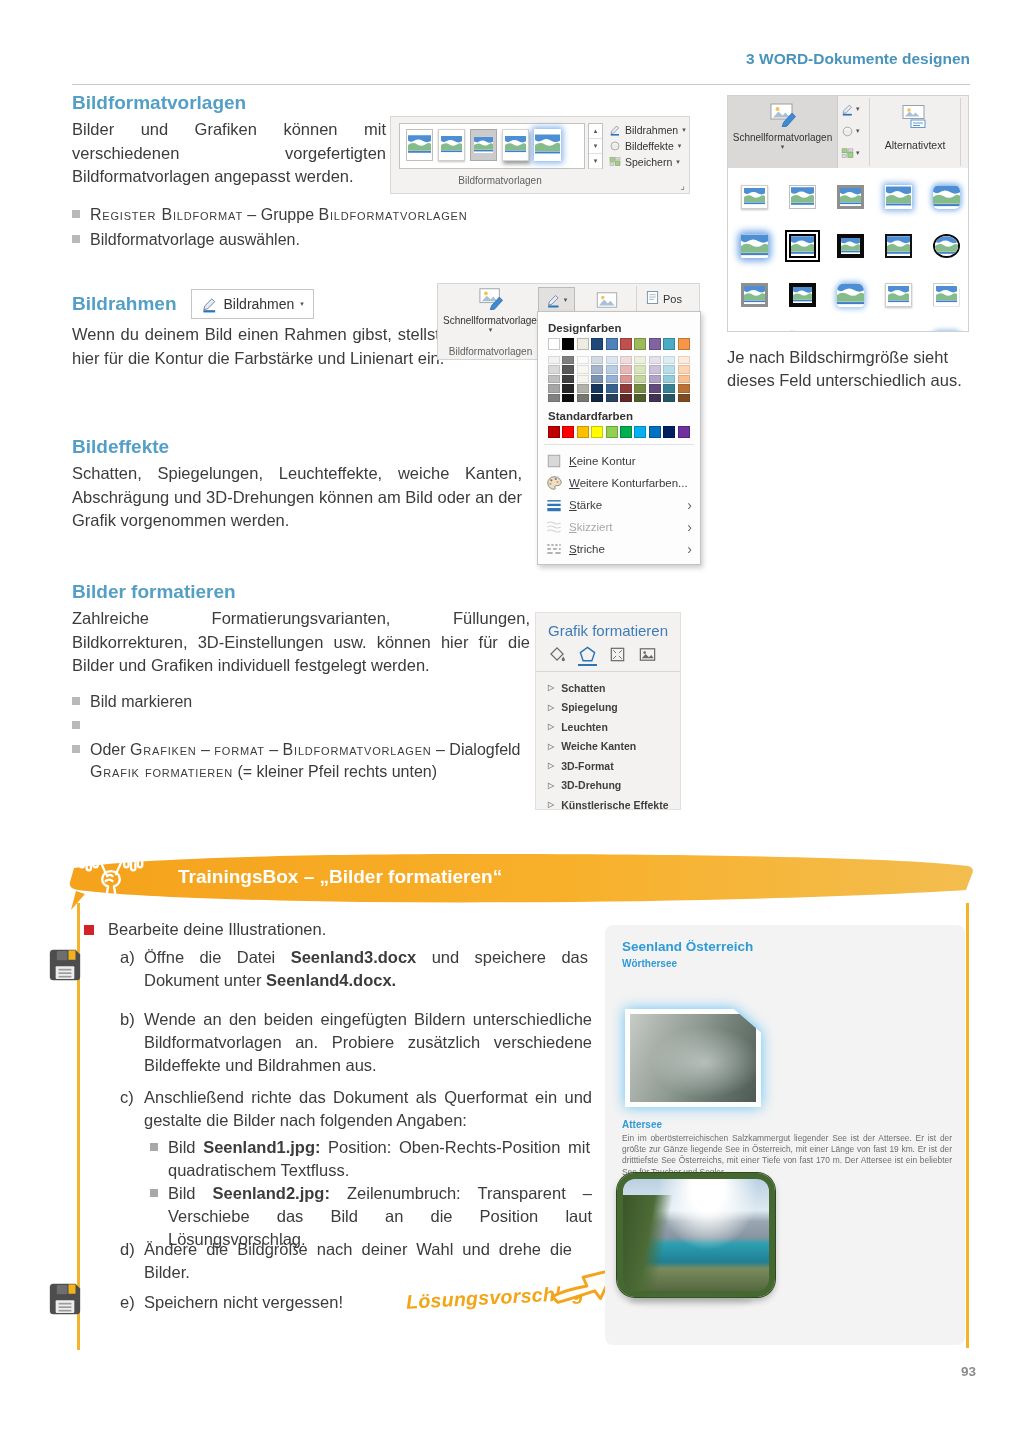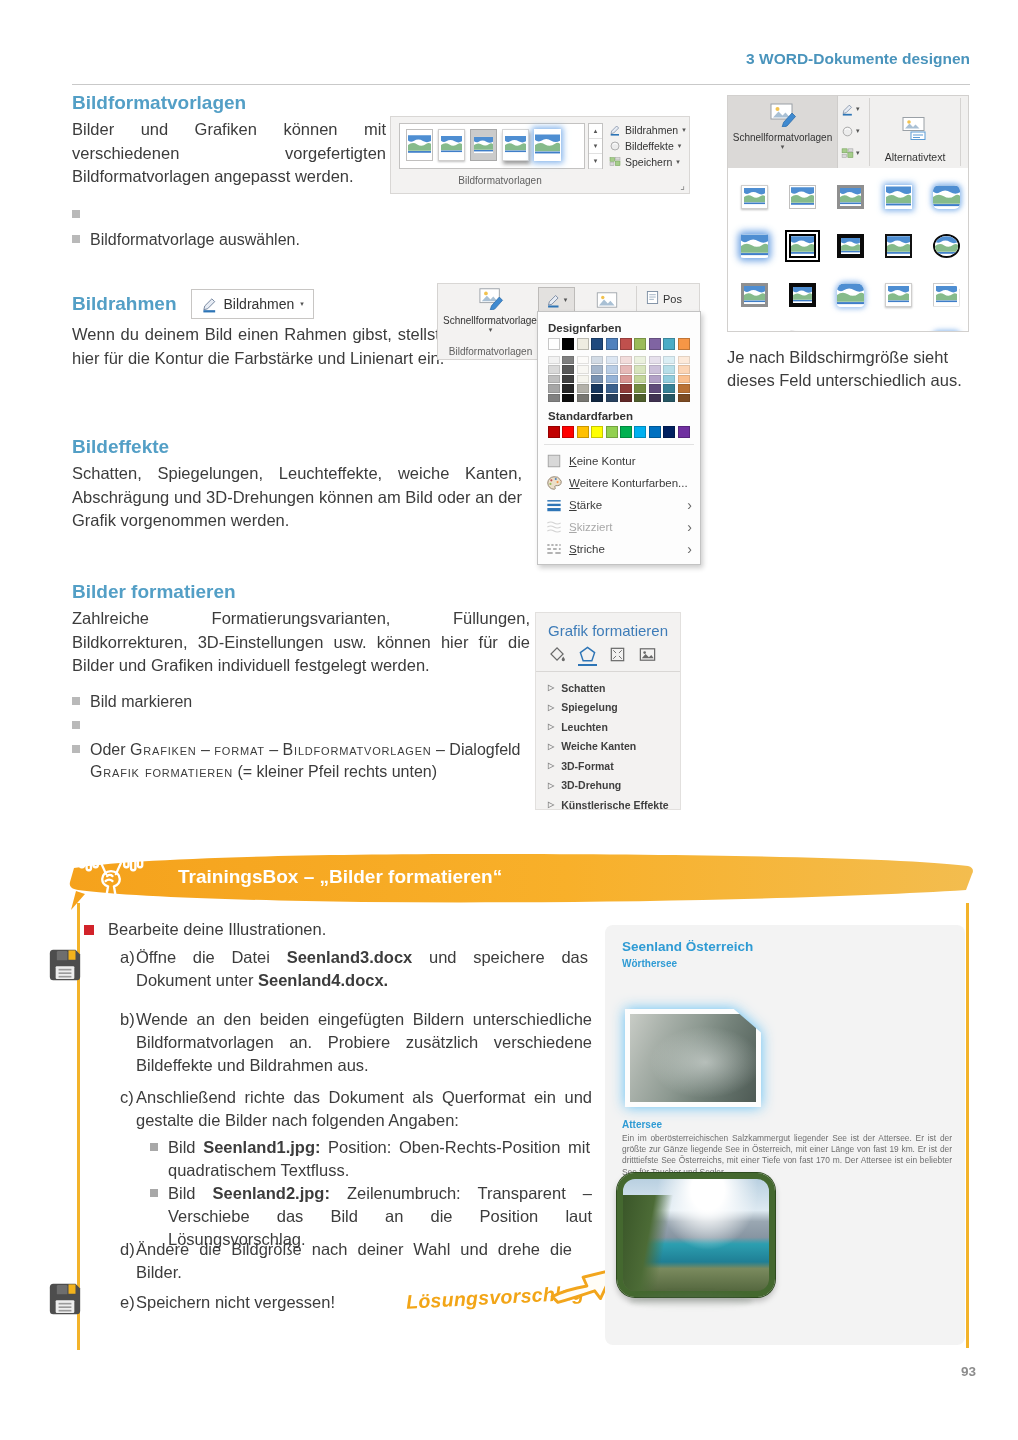--- a/index.html
+++ b/index.html
@@ -88,40 +88,40 @@
   .tri{color:#8a8a8a;font-size:8px}
   
   #gal{left:727px;top:95px;width:242px;height:237px;background:#fff;border:1px solid #d2d0ce;box-sizing:border-box;overflow:hidden}
   .gal-ribbon{position:absolute;left:0;top:0;width:100%;height:72px;background:#f1f0ef;border-bottom:1px solid #d8d6d4}
   .gal-sfv{position:absolute;left:0;top:0;width:110px;height:72px;background:#dbd9d7;border-right:1px solid #cfcdcb;text-align:center;box-sizing:border-box}
   .gal-sfv svg{width:28px;height:26px;margin-top:5px}
   .gal-sfv .sfv-lab{font-size:10px}
   .gal-mid{position:absolute;left:113px;top:2px;width:27px}
   .gal-mid .mb{display:flex;align-items:center;gap:2px;height:22px}
   .gal-mid svg{width:13px;height:13px}
-  .gal-alt{position:absolute;left:144px;top:12px;width:86px;height:76px;text-align:center}
+  .gal-alt{position:absolute;left:144px;top:0;width:86px;height:76px;text-align:center}
   .gal-alt svg{width:28px;height:26px;margin-top:7px}
   .gal-alt-lab{font-size:10.5px;color:#333;margin-top:6px}
   .galgrid{position:absolute;left:0;top:72px;width:242px;height:165px;background:#fff;
            display:grid;grid-template-columns:repeat(5,48px);grid-auto-rows:49px;
            justify-items:center;align-items:center;padding:4px 0 0 2px;box-sizing:border-box}
   .galgrid .pthumb{width:27px;height:24px}
   #galcaption{left:727px;top:346px;width:252px;font-size:16.5px;line-height:23px}
   
   #banner-svg{left:62px;top:846px;width:916px;height:66px}
   #tbox-icon{left:70px;top:846px;width:82px;height:66px;z-index:3}
   #tbox-title{left:178px;top:866px;z-index:3;font-size:19px;font-weight:700;color:#fff}
   .vline{width:3px;background:#f3b32a}
   #vl-l{left:77px;top:903px;height:447px}
   #vl-r{left:966px;top:903px;height:445px}
   #task-intro{left:84px;top:920px;display:flex;gap:14px;align-items:flex-start;font-size:16.5px}
   .redsq{flex:0 0 10px;width:10px;height:10px;background:#d2232a;margin-top:5px}
   .task{position:absolute;font-size:16.5px;line-height:23px}
   .task .tl{position:absolute;left:0;top:0}
-  .task .tbody{display:block;margin-left:16px;text-align:justify;hyphens:auto}
+  .task .tbody{display:block;margin-left:24px;text-align:justify;hyphens:auto}
   .subtask{position:absolute;display:flex;gap:10px;font-size:16.5px;line-height:23px;align-items:flex-start}
   .subtask .sqm{background:#a8a8a8;margin-top:7px}
   .floppy{width:42px;height:42px}
   #floppy1{left:44px;top:944px}
   #floppy2{left:44px;top:1278px}
   #solution{left:406px;top:1286px;font-size:19.5px;font-weight:700;font-style:italic;
             color:#f2a517;transform:rotate(-3deg);letter-spacing:.3px}
   #sol-arrow{left:548px;top:1256px;width:74px;height:58px}
   
   #seenland{left:605px;top:925px;width:360px;height:420px;background:#f3f3f3;border-radius:8px;box-sizing:border-box}
@@ -152,20 +152,21 @@
 </head>
 <body>
 
 <div id="hdr" class="abs">3 WORD-Dokumente designen</div>
 <div id="rule" class="abs"></div>
 
 <div class="abs shead" style="left:72px;top:92px">Bildformatvorlagen</div>
 <div class="abs para" style="left:72px;top:118px;width:314px">Bilder und Grafiken können mit verschiedenen vorgefertigten Bildformatvorlagen angepasst werden.</div>
 <div class="abs bullet" style="left:72px;top:204px;width:460px">
   <span class="sqm"></span>
+  <span><span class="sc">Register Bildformat</span><span> – Gruppe </span><span class="sc">Bildformatvorlagen</span></span>
 </div>
 <div class="abs bullet" style="left:72px;top:229px;width:460px">
   <span class="sqm"></span>
   <span>Bildformatvorlage auswählen.</span>
 </div>
 
 <div id="fig1" class="abs figfr">
   <div class="f1-gal">
       <span class="pthumb st-plain">
         <svg viewBox="0 0 40 34">

